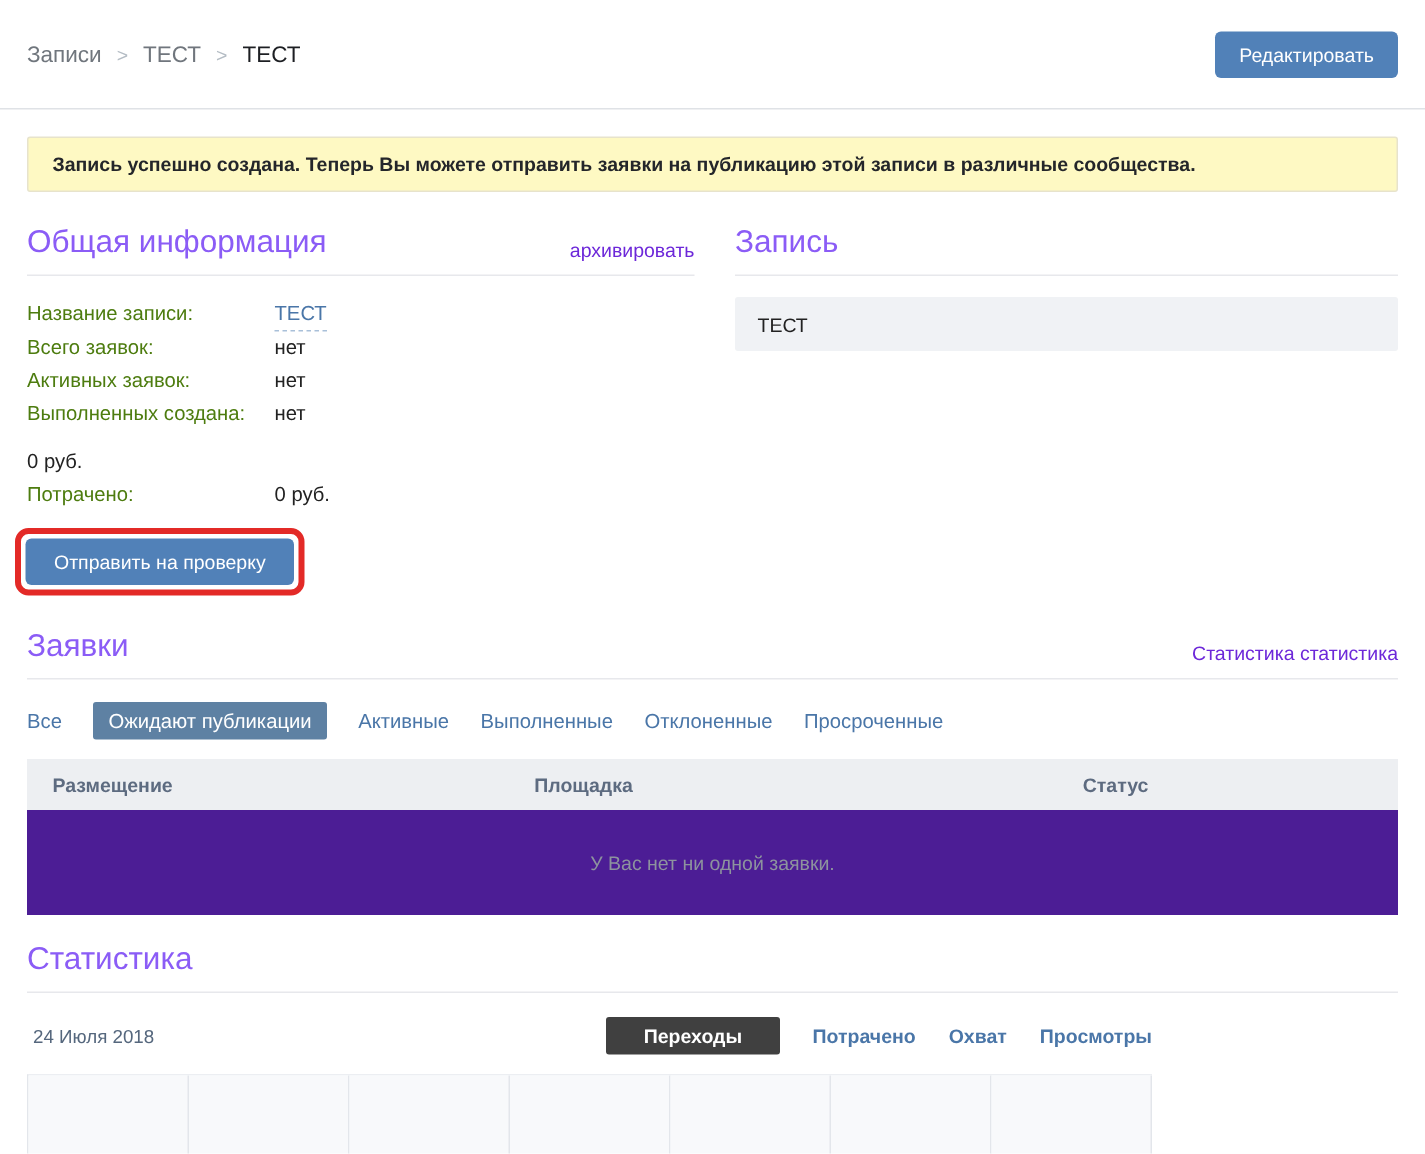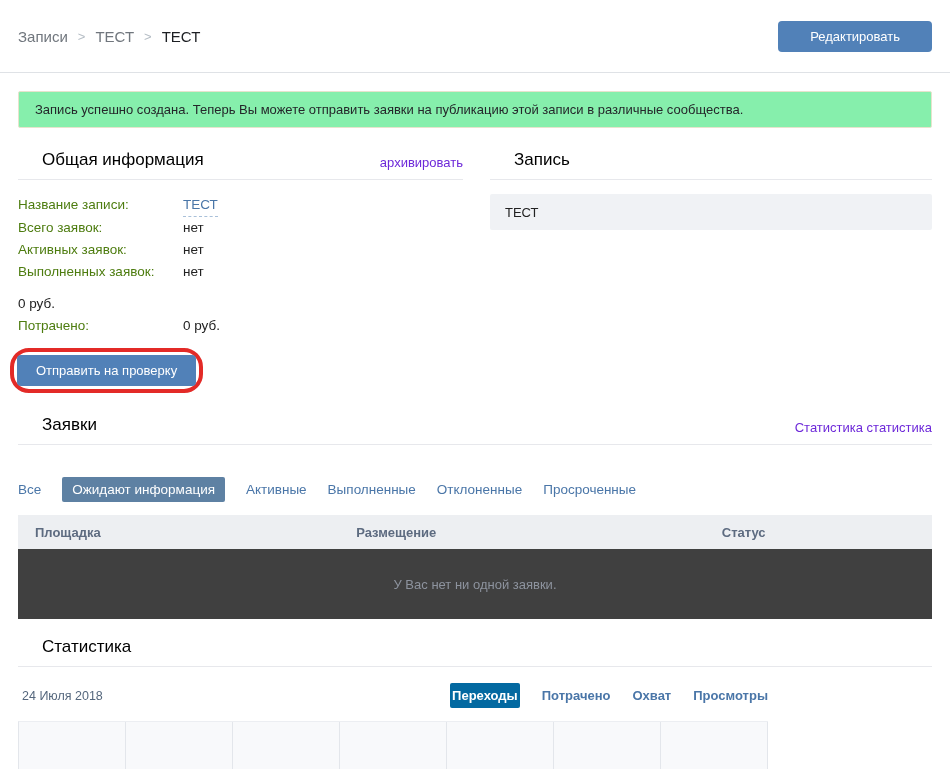--- a/index.html
+++ b/index.html
@@ -25,82 +25,83 @@
   .breadcrumb .crumb { color: #70767d; text-decoration: none; cursor: pointer; }
   .breadcrumb .crumb.current { color: #1d1f23; font-weight: 500; }
   .breadcrumb .sep { color: #b4bcc4; font-size: 13px; }
   .btn-primary {
     background: #5181b8;
     color: #fff;
     border: none;
     border-radius: 4px;
     font-size: 13px;
     font-family: inherit;
-    padding: 8px 32px;
+    padding: 8px 16px;
     cursor: pointer;
   }
   
   .content { padding: 18px 18px 0 18px; }
   .notice {
-    background: #86efac;
+    background: #fef9c3;
     border: 1px solid #e7e3cc;
     border-radius: 2px;
     padding: 10px 16px;
     font-size: 13px;
     color: #24262a;
+    font-weight: bold;
   }
   .cols { display: flex; margin-top: 22px; }
   .col-left { width: 445px; flex: none; }
   .col-right { margin-left: 27px; flex: 1; }
   .section-head {
     display: flex;
     align-items: flex-end;
     justify-content: space-between;
     padding-bottom: 9px;
     border-bottom: 1px solid #e7e8ec;
   }
-  .section-title { font-size: 17px; color: #000000; font-weight: 400; margin-left: 24px; }
+  .section-title { font-size: 21px; color: #8b5cf6; font-weight: 400; }
   a.link { color: #6d28d9; font-size: 13px; text-decoration: none; cursor: pointer; }
   
   .info-rows { margin-top: 14px; }
   .info-row { display: flex; line-height: 22px; font-size: 13.5px; }
   .info-row .lbl { width: 165px; flex: none; color: #4d7c0f; }
   .info-row .val { color: #222; }
   .info-row .val.editable {
     color: #4a76a8;
     border-bottom: 1px dashed #a9c0d9;
     cursor: pointer;
   }
   .money-rows { margin-top: 10px; }
   
   .highlight-box {
     display: inline-block;
     margin-top: 11px;
     margin-left: -8px;
     border: 4px solid #e32a27;
-    border-radius: 19px;
+    border-radius: 9px;
     padding: 3px;
   }
   .submit-btn { padding: 8px 19px; }
   
   .post-box {
     margin-top: 14px;
     background: #f0f2f5;
     border-radius: 2px;
     padding: 10px 15px;
     font-size: 13px;
     color: #222;
     height: 36px;
     display: flex;
     align-items: center;
   }
   
   .section { margin-top: 22px; }
   .filter-tabs {
-    margin-top: 32px;
+    margin-top: 15px;
     display: flex;
     align-items: center;
     gap: 21px;
     font-size: 13.5px;
   }
   .filter-tab { color: #4a76a8; cursor: pointer; }
   .filter-tab.selected {
     background: #5e81a3;
     color: #fff;
     padding: 5px 10px;
@@ -112,43 +113,43 @@
     grid-template-columns: 37% 40% 23%;
     background: #edeff2;
     height: 34px;
     align-items: center;
     font-size: 13px;
     font-weight: bold;
     color: #5d6b80;
   }
   .req-table .thead .th:first-child { padding-left: 17px; }
   .req-table .tbody {
-    background: #404040;
+    background: #4c1d95;
     height: 70px;
     display: flex;
     align-items: center;
     justify-content: center;
     font-size: 13px;
     color: #8d939e;
   }
   
   .stats-row {
     margin-top: 16px;
     display: flex;
     align-items: center;
     justify-content: space-between;
     width: 750px;
   }
   .stats-date { font-size: 12.5px; color: #55677d; padding-left: 4px; }
   .metric-tabs { display: flex; align-items: center; gap: 22px; }
   .metric-tab { font-size: 13px; font-weight: bold; color: #4a76a8; cursor: pointer; }
   .metric-tab.selected {
-    background: #0369a1;
+    background: #404040;
     color: #fff;
-    padding: 5px 2px;
+    padding: 5px 25px;
     border-radius: 2px;
   }
   .chart-grid {
     margin-top: 13px;
     width: 750px;
     display: grid;
     grid-template-columns: repeat(7, 1fr);
     grid-template-rows: 77px 70px;
     border-left: 1px solid #e3e6eb;
     border-top: 1px solid #eceef2;
@@ -192,21 +193,21 @@
         </div>
         <div class="info-row">
           <span class="lbl">Всего заявок:</span>
           <span class="val">нет</span>
         </div>
         <div class="info-row">
           <span class="lbl">Активных заявок:</span>
           <span class="val">нет</span>
         </div>
         <div class="info-row">
-          <span class="lbl">Выполненных заявок:</span>
+          <span class="lbl">Выполненных создана:</span>
           <span class="val">нет</span>
         </div>
 
         <div class="money-rows">
           <div class="info-row">
             <span class="val">0 руб.</span>
           </div>
           <div class="info-row">
             <span class="lbl">Потрачено:</span>
             <span class="val">0 руб.</span>
@@ -230,31 +231,31 @@
   </div>
 
   <div class="section">
     <div class="section-head">
       <span class="section-title">Заявки</span>
       <a class="link">Статистика статистика</a>
     </div>
 
     <div class="filter-tabs">
       <span class="filter-tab">Все</span>
-      <span class="filter-tab selected">Ожидают информация</span>
+      <span class="filter-tab selected">Ожидают публикации</span>
       <span class="filter-tab">Активные</span>
       <span class="filter-tab">Выполненные</span>
       <span class="filter-tab">Отклоненные</span>
       <span class="filter-tab">Просроченные</span>
     </div>
 
     <div class="req-table">
       <div class="thead">
+        <span class="th">Размещение</span>
         <span class="th">Площадка</span>
-        <span class="th">Размещение</span>
         <span class="th">Статус</span>
       </div>
       <div class="tbody">
         <span>У Вас нет ни одной заявки.</span>
       </div>
     </div>
   </div>
 
   <div class="section" style="margin-top:18px;">
     <div class="section-head">

